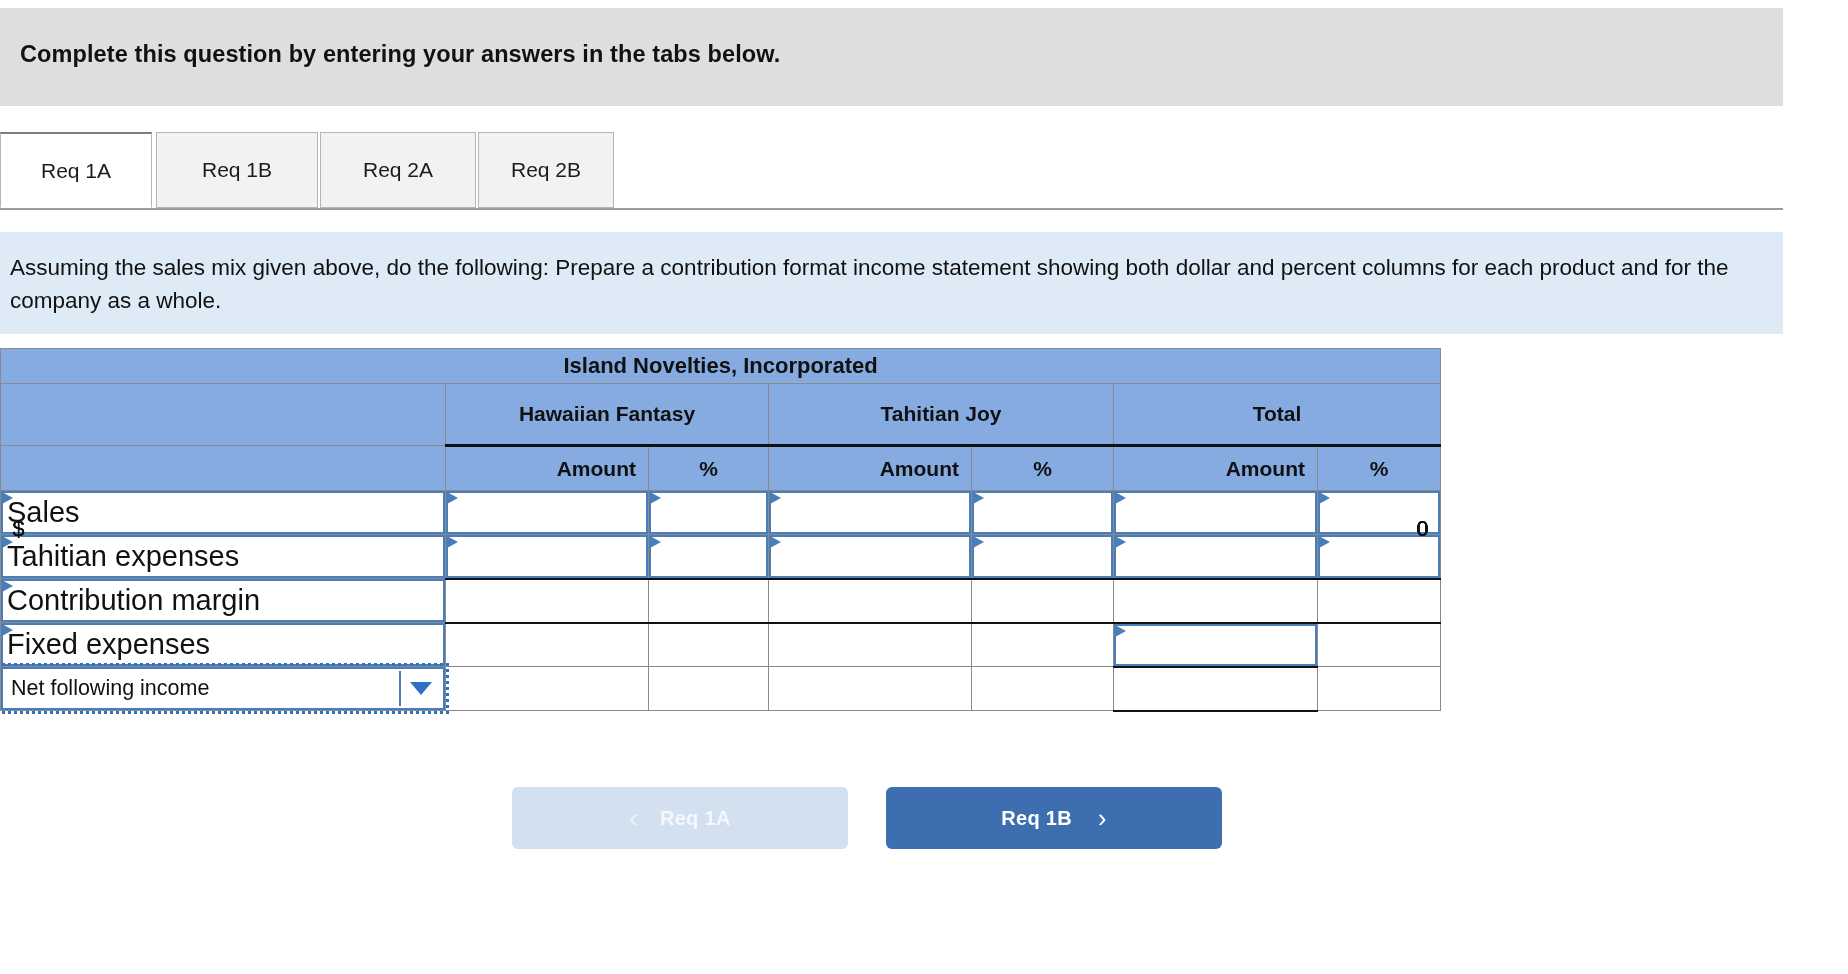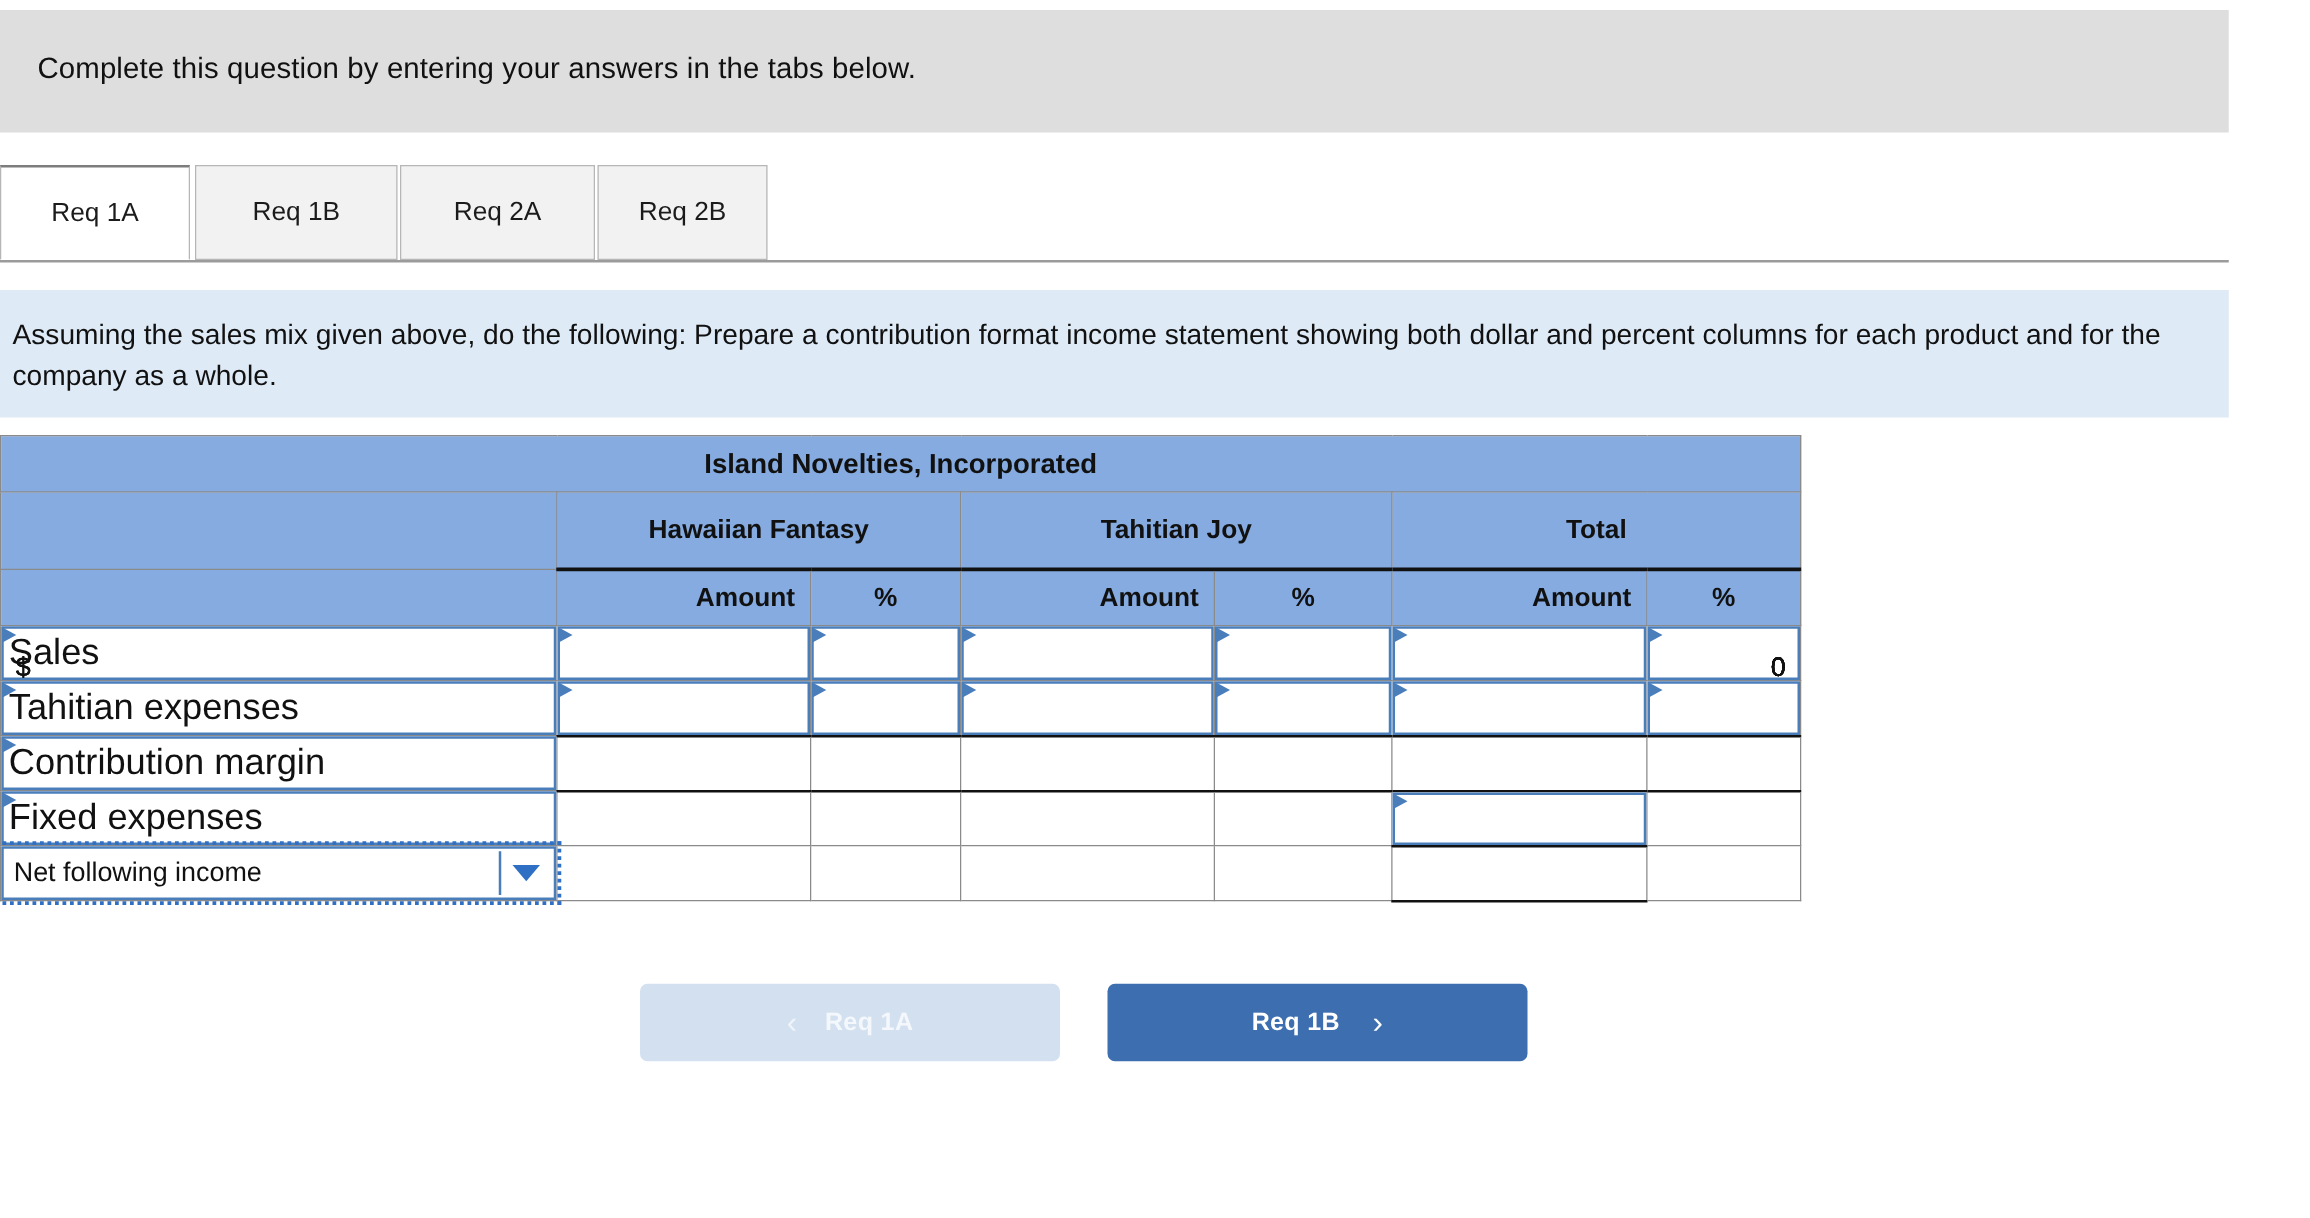--- a/index.html
+++ b/index.html
@@ -12,22 +12,22 @@
   #root { position: relative; width: 1848px; height: 974px; }
 
   
   .banner {
     position: absolute; left: 0; top: 8px;
     width: 1783px; height: 98px;
     background: #dedede;
     box-sizing: border-box;
   }
   .banner-text {
-    position: absolute; left: 30px; top: 33px;
-    font-size: 23.5px; font-weight: normal; color: #111;
+    position: absolute; left: 20px; top: 33px;
+    font-size: 23.5px; font-weight: bold; color: #111;
     letter-spacing: .1px;
   }
 
   
   .tabs { position: absolute; left: 0; top: 132px; height: 78px; width: 1783px; }
   .tabstrip-line {
     position: absolute; left: 0; top: 76px; width: 1783px; height: 2px;
     background: #9b9b9b;
   }
   .tab {
@@ -71,21 +71,21 @@
   .sheet td {
     border: 1px solid #8a8a8a;
     padding: 0;
     height: 44px;
     box-sizing: border-box;
     background: #ffffff;
     vertical-align: middle;
   }
   .hdr { background: #85abe0 !important; font-weight: bold; text-align: center; }
   .hdr.blank { }
-  .title-row td { height: 45px; font-size: 22px; }
+  .title-row td { height: 35px; font-size: 22px; }
   .grp-row td { height: 62px; }
   .colhdr-row td { height: 45px; }
   .colhdr-row td.amt { text-align: right; padding-right: 12px; }
   .colhdr-row td.pct { text-align: center; }
   .ul-top { border-top: 3px solid #111 !important; }
 
   
   .labelcell { position: relative; padding-left: 4px; }
   .labelcell .lbl { font-size: 29px; color: #111; }
 

